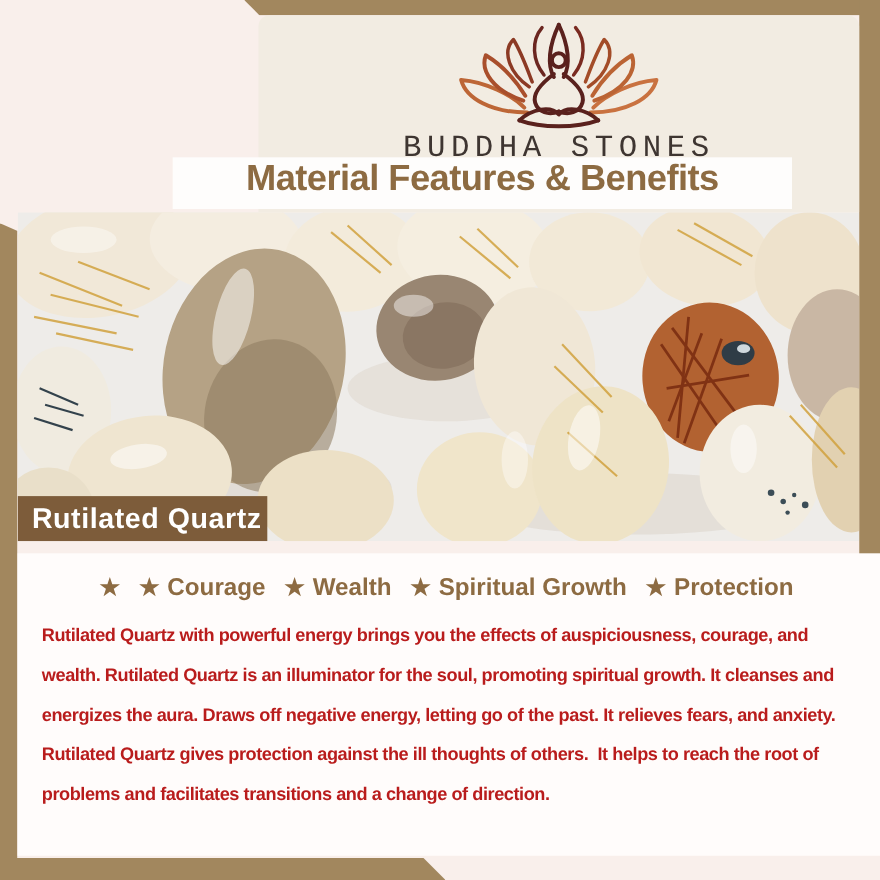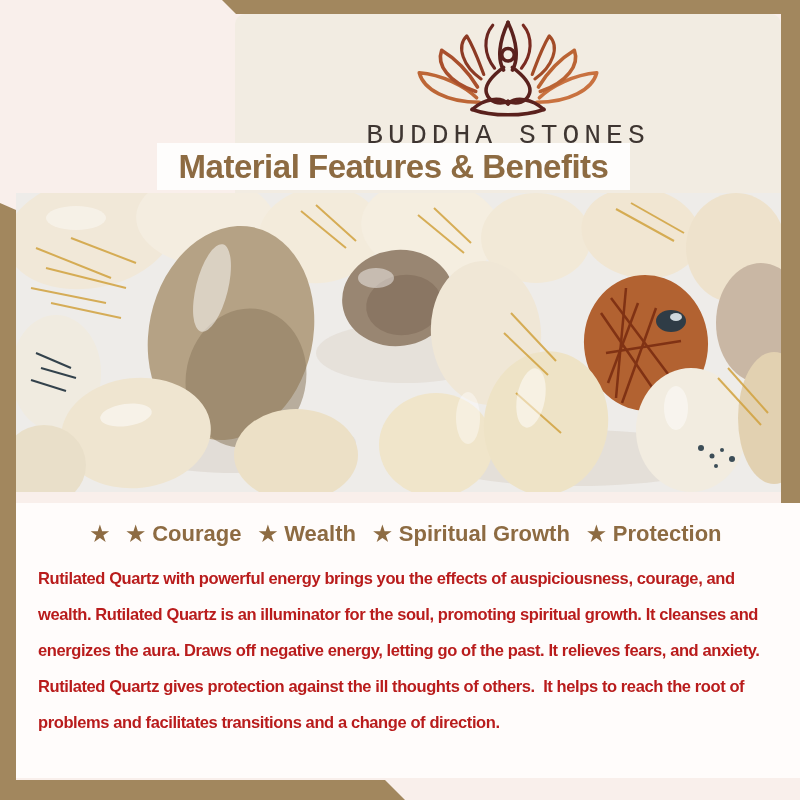--- a/index.html
+++ b/index.html
@@ -26,22 +26,22 @@
     background:#f2ece2;border-radius:10px 10px 0 0;
     display:flex;flex-direction:column;align-items:center;
   }
   .lotus{margin-top:4px;}
   .brand-name{
     font-family:Liberation Mono, monospace;
     font-size:28px;letter-spacing:5px;color:#3e3531;margin-top:-2px;
   }
   
   .heading-band{
-    position:absolute;left:157px;top:143px;width:473px;height:47px;
-    background:#fefdfc;display:flex;align-items:center;justify-content:center;
+    position:absolute;left:157px;top:143px;width:563px;height:47px;
+    background:#fefdfc;display:flex;justify-content:center;
   }
   .heading-band h1{
     margin:0;font-size:33px;font-weight:700;color:#8d6b42;letter-spacing:-0.5px;
     white-space:nowrap;
   }
   
   .photo{
     position:absolute;left:16px;top:193px;width:765px;height:299px;overflow:hidden;
   }
   .photo-label{
@@ -187,20 +187,23 @@
       <g fill="#ffffff">
         <ellipse cx="196" cy="95" rx="16" ry="45" opacity="0.5" transform="rotate(14 196 95)"></ellipse>
         <ellipse cx="515" cy="205" rx="14" ry="30" opacity="0.5" transform="rotate(10 515 205)"></ellipse>
         <ellipse cx="360" cy="85" rx="18" ry="10" opacity="0.45"></ellipse>
         <ellipse cx="110" cy="222" rx="26" ry="11" opacity="0.5" transform="rotate(-8 110 222)"></ellipse>
         <ellipse cx="660" cy="215" rx="12" ry="22" opacity="0.45"></ellipse>
         <ellipse cx="452" cy="225" rx="12" ry="26" opacity="0.4"></ellipse>
         <ellipse cx="60" cy="25" rx="30" ry="12" opacity="0.4"></ellipse>
       </g>
     </svg>
+    <div class="photo-label">
+      <span>Rutilated Quartz</span>
+    </div>
   </div>
 
   <div class="card">
     <div class="benefits-row">
       <span class="benefit">
         <span class="star">★</span>
       </span>
       <span class="benefit">
         <span class="star">★</span>
         <span>Courage</span>

